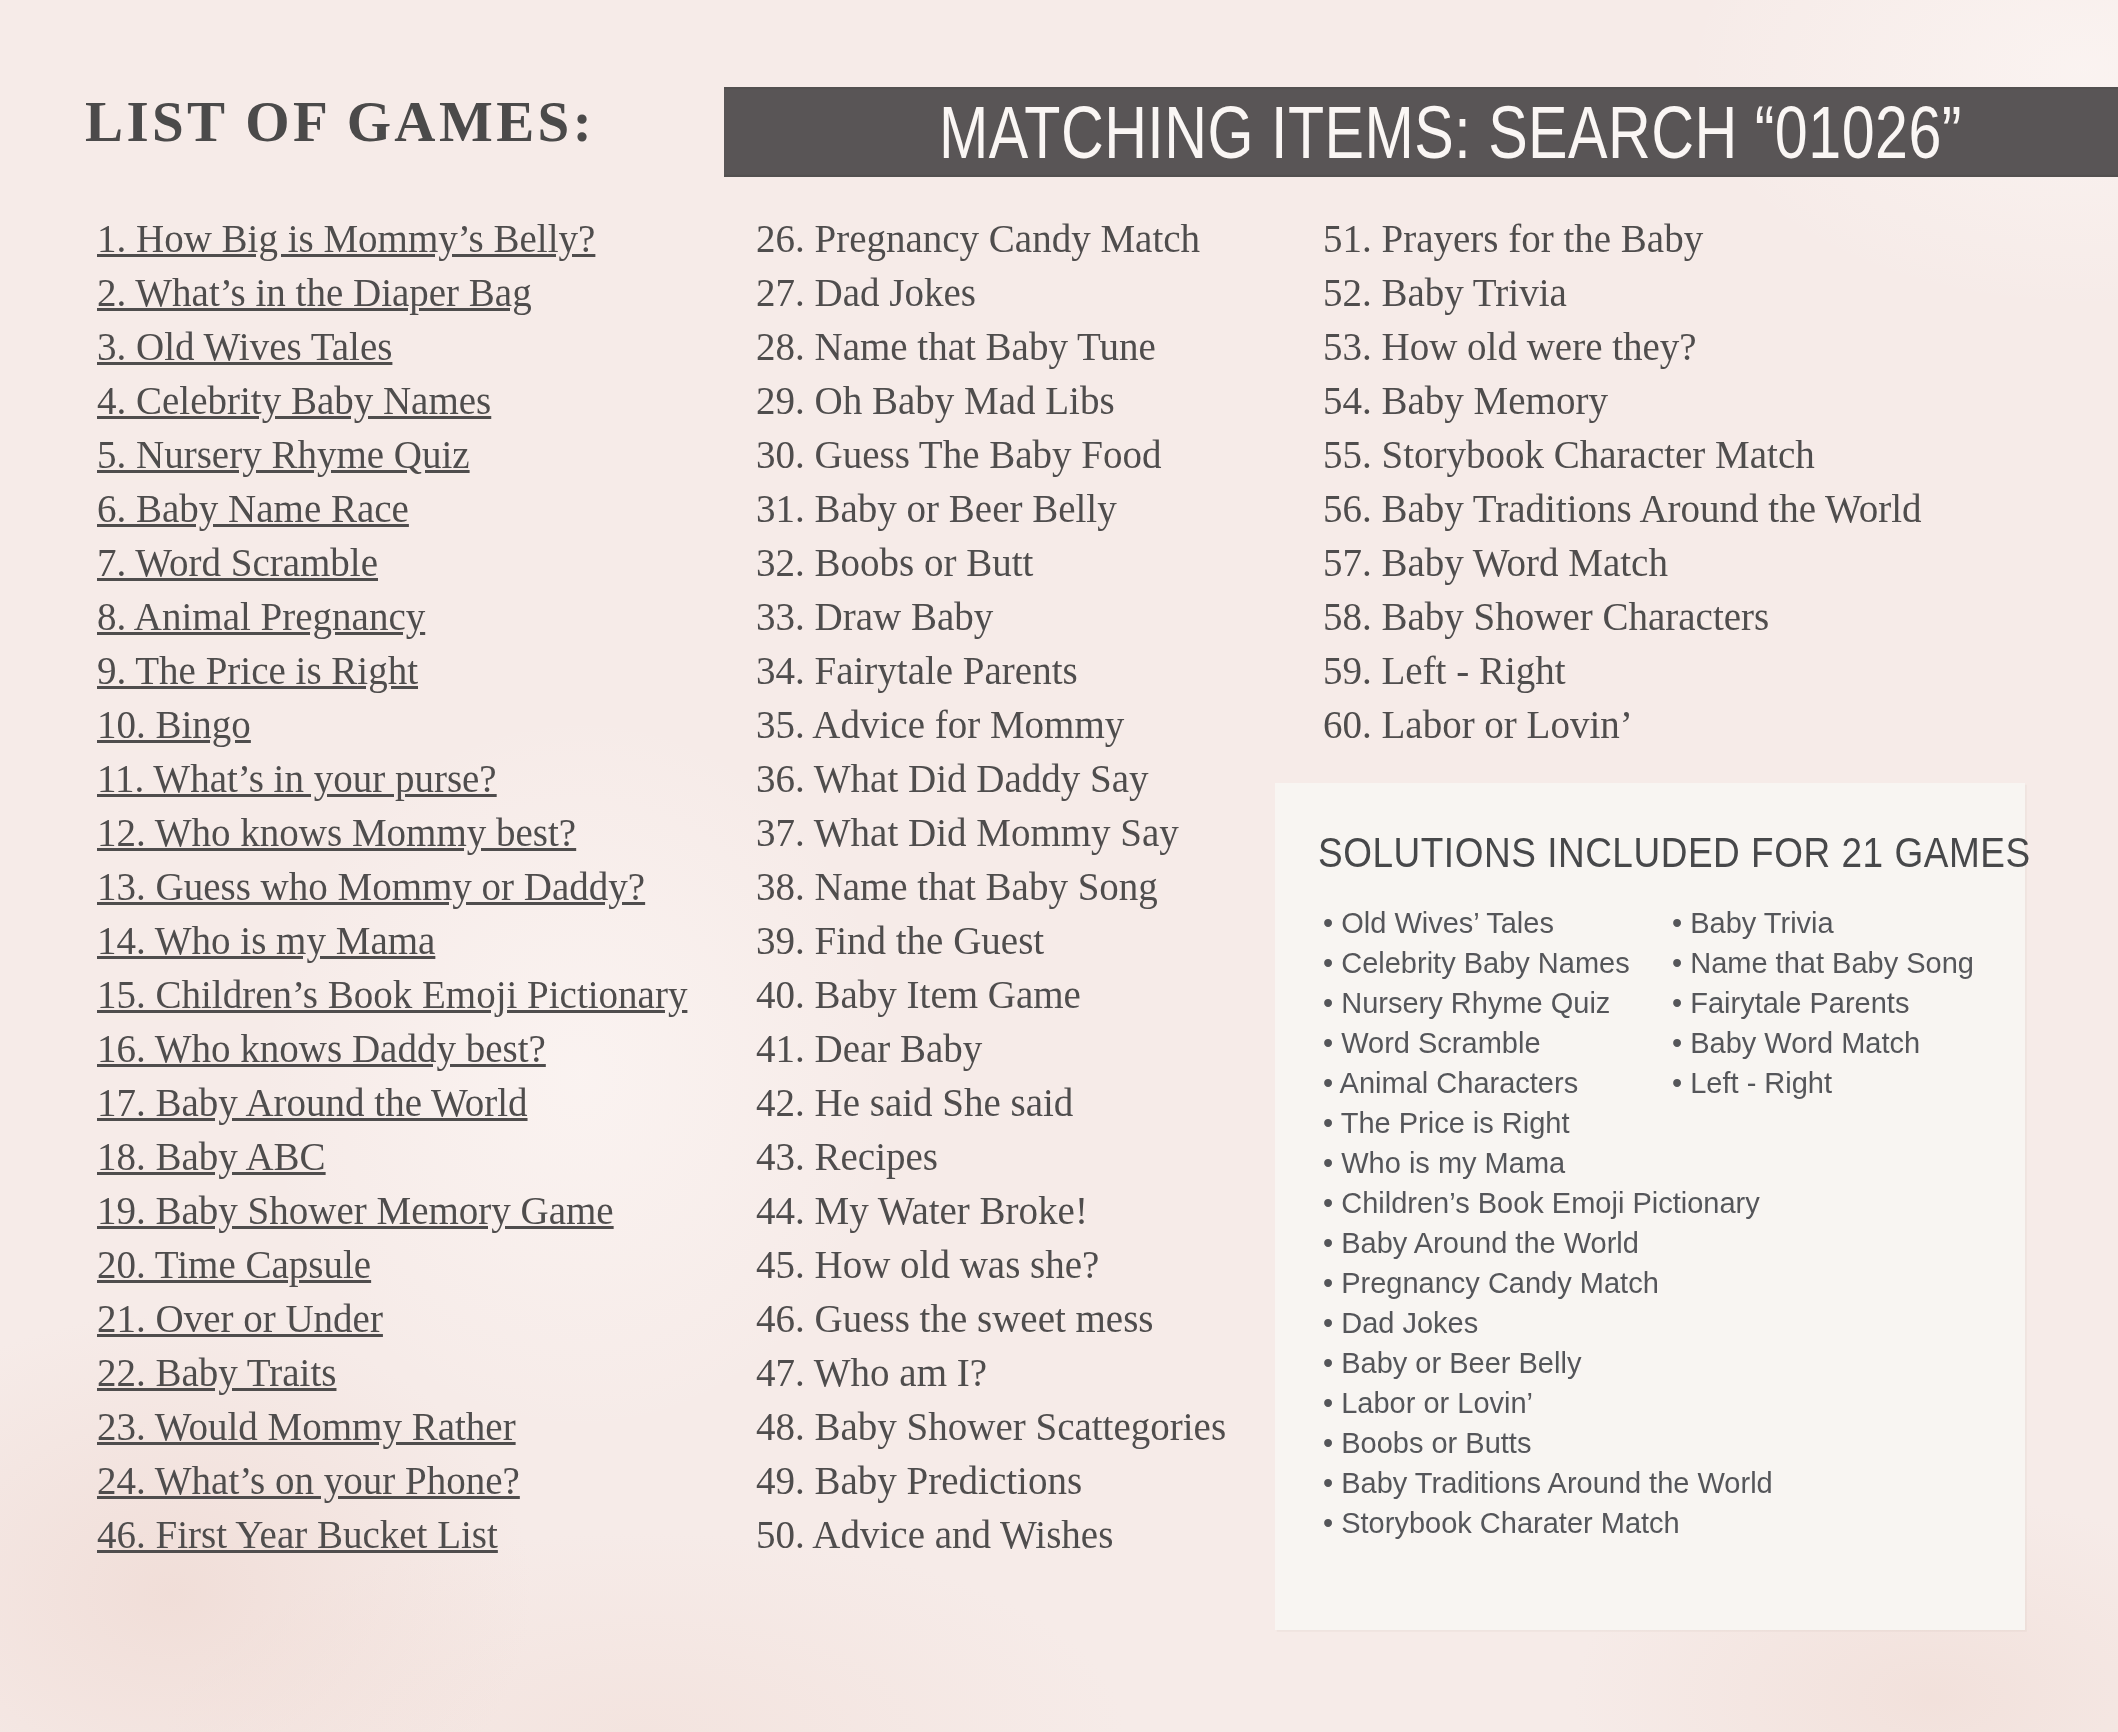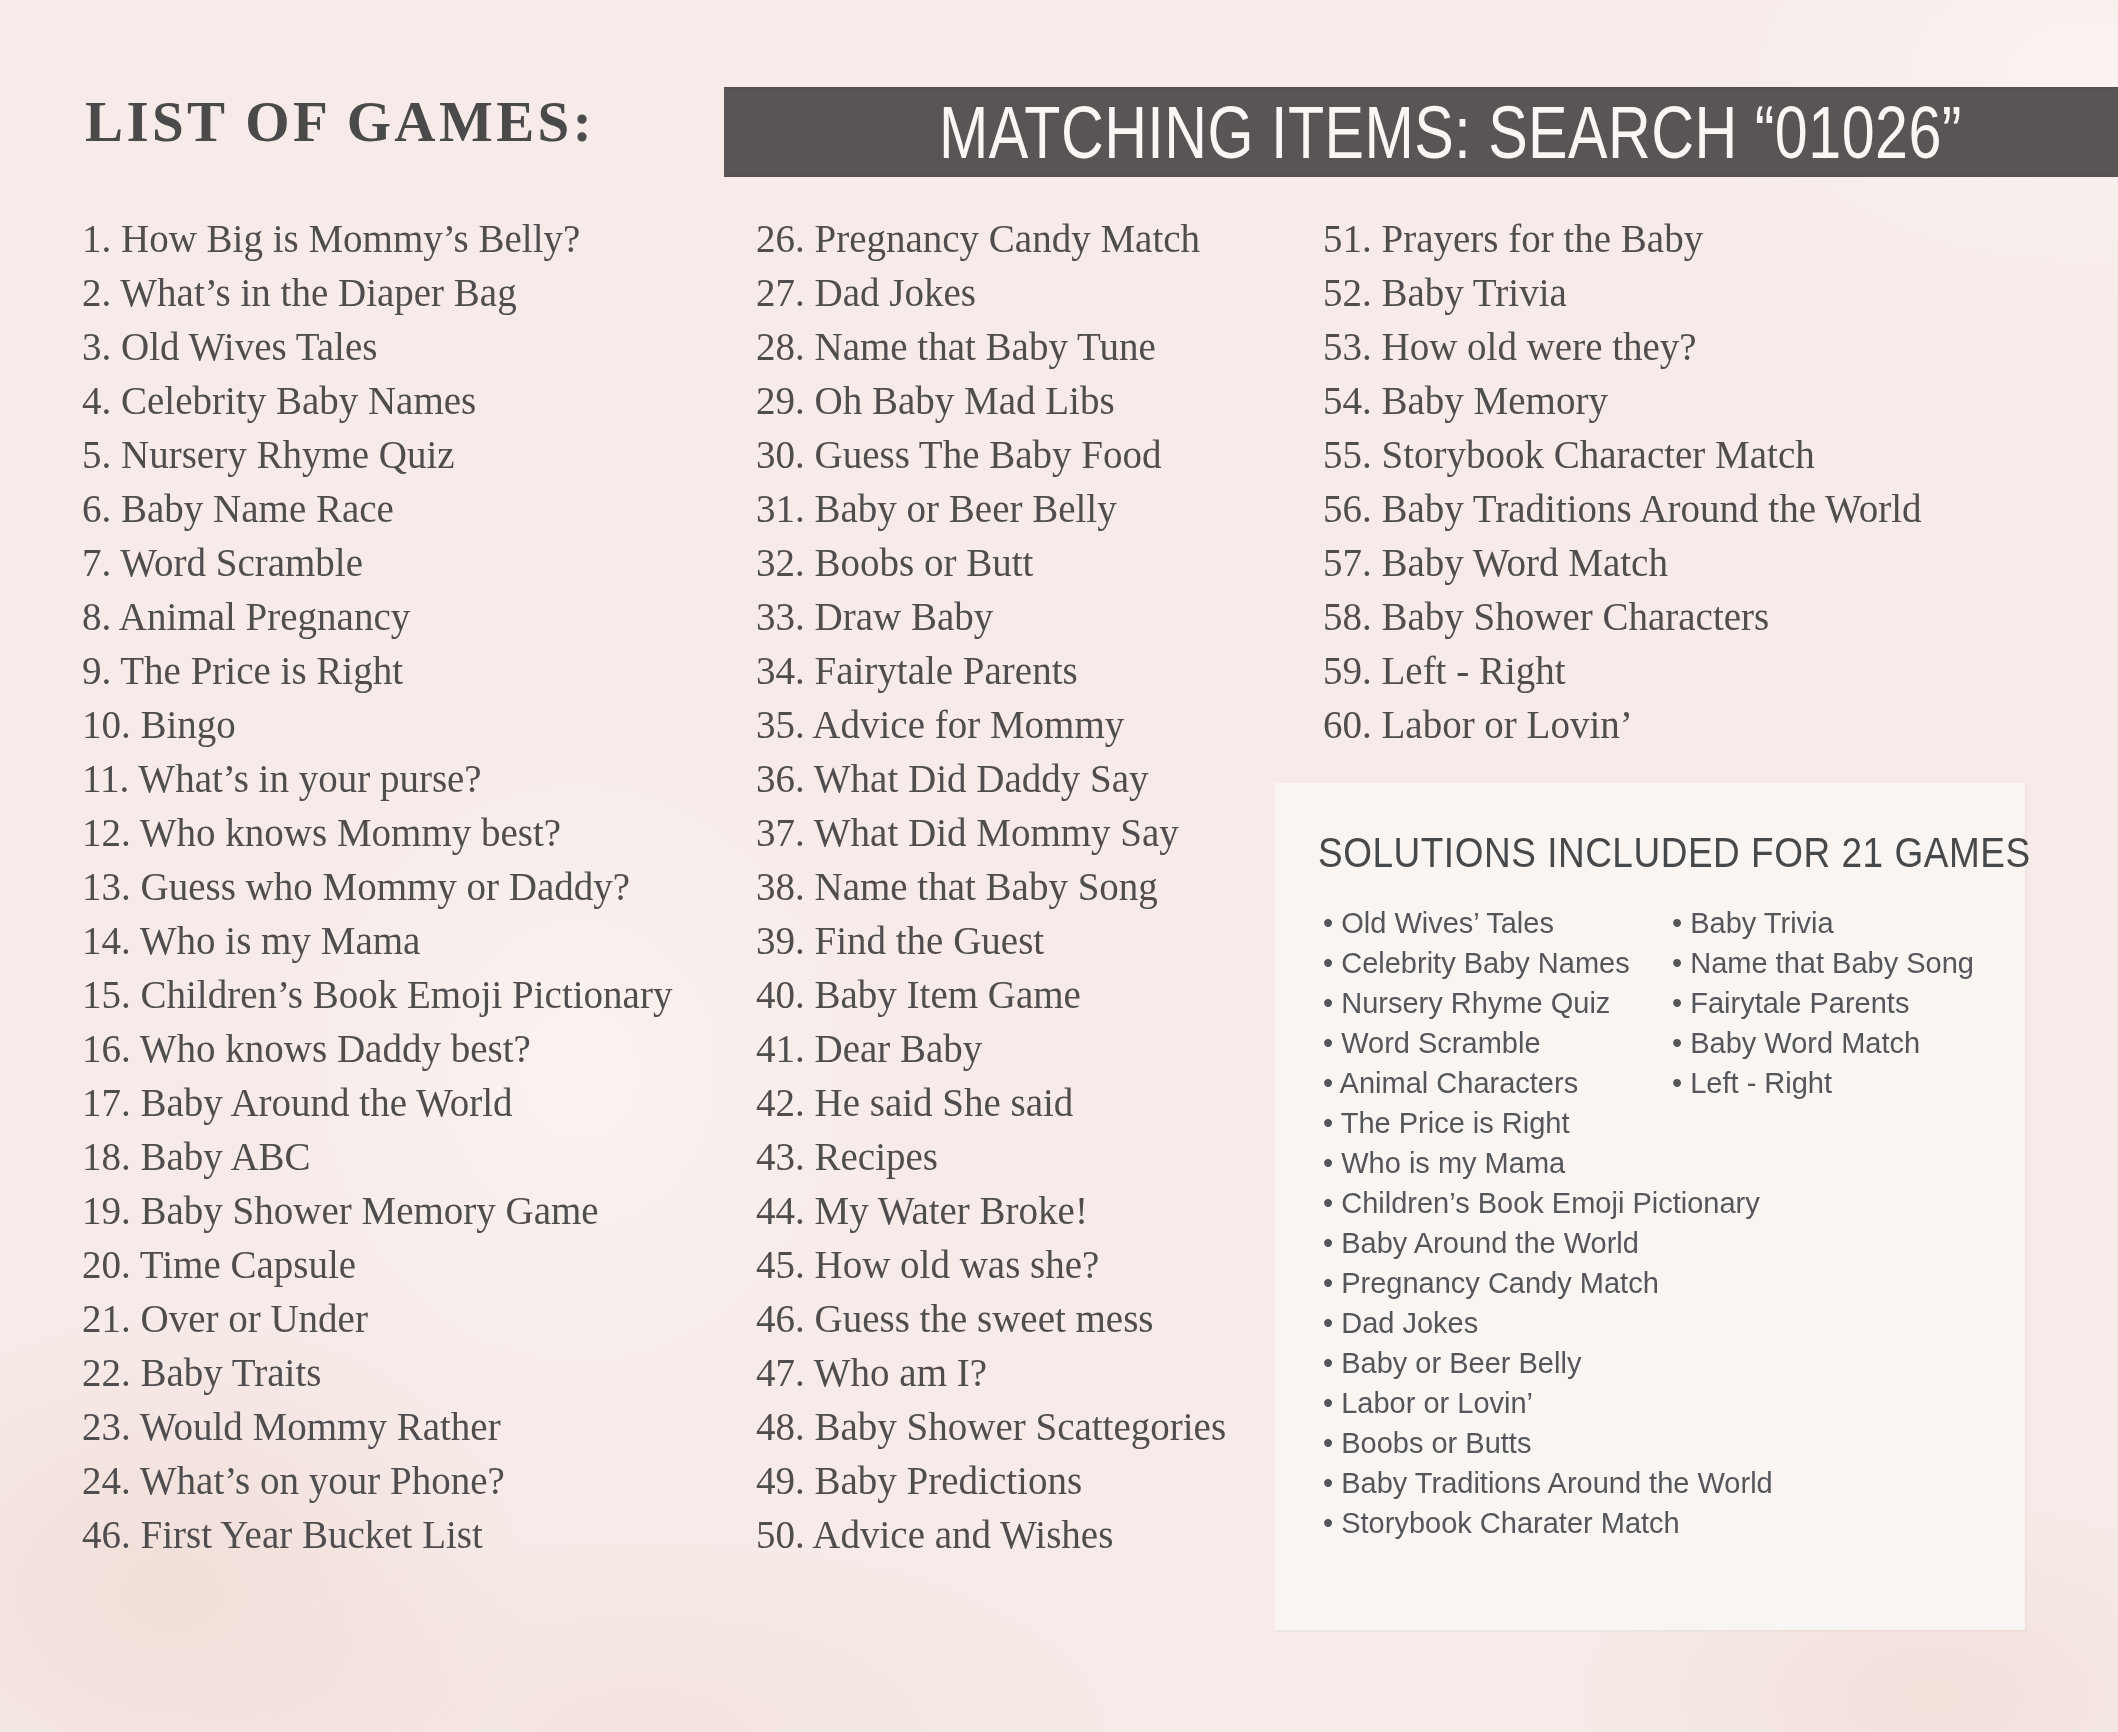--- a/index.html
+++ b/index.html
@@ -54,21 +54,21 @@
     transform:scaleX(0.8);
     transform-origin:50% 50%;
     letter-spacing:0.6px;
   }
   .games-col{
     position:absolute;top:212px;
     font-size:39px;line-height:54px;
     color:var(--ink);
     white-space:nowrap;
   }
-  .col-1{left:82px;}
+  .col-1{left:97px;text-decoration:underline;}
   .col-2{left:756px;}
   .col-3{left:1323px;}
   .solutions-box{
     position:absolute;left:1275px;top:783px;width:750px;height:847px;
     background:var(--box-bg);
     box-shadow:1.7px 1.7px 0 rgba(120,90,80,0.05);
   }
   .solutions-title{
     position:absolute;left:43px;top:46px;
     font-family:"Liberation Sans", sans-serif;

